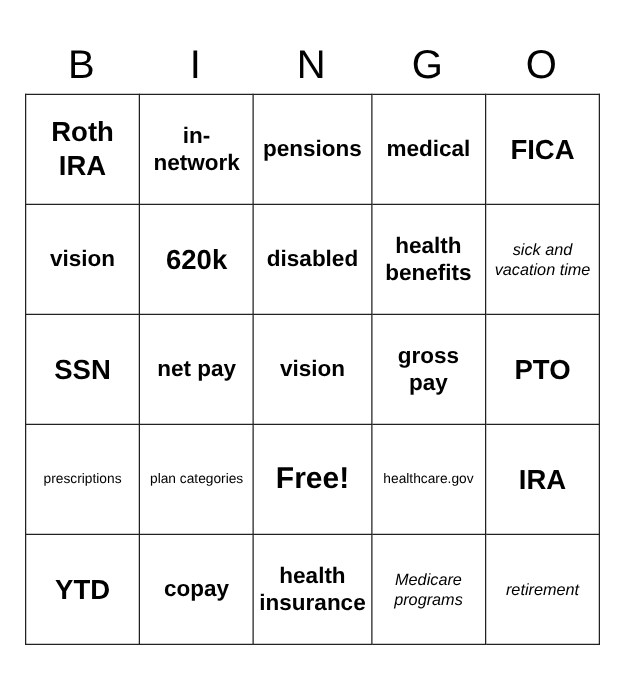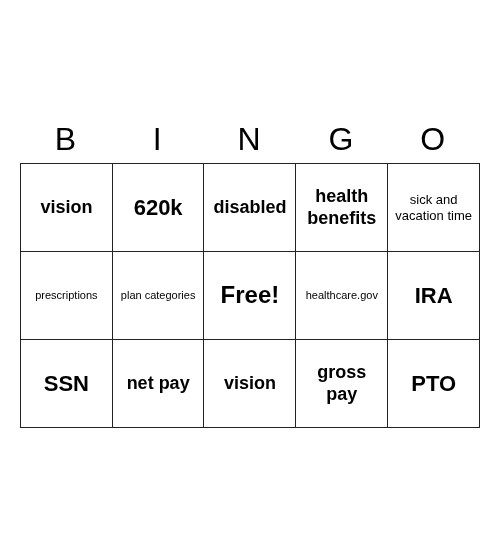--- a/index.html
+++ b/index.html
@@ -49,20 +49,21 @@
       font-weight: bold;
     }
 
     .cell-medium {
       font-size: 18px;
       font-weight: bold;
     }
 
     .cell-small {
       font-size: 13px;
+      font-style: italic;
     }
 
     .cell-xsmall {
       font-size: 11px;
     }
 
     .free-cell {
       font-size: 24px;
       font-weight: bold;
     }
@@ -74,35 +75,49 @@
   <thead>
     <tr class="bingo-header-row">
     <th>B</th>
         <th>I</th>
         <th>N</th>
         <th>G</th>
         <th>O</th>
       </tr>
   </thead>
   <tbody>
+  <tr>
+        <td class="bingo-cell cell-large">Roth IRA</td>
+        <td class="bingo-cell cell-medium">in-network</td>
+        <td class="bingo-cell cell-medium">pensions</td>
+        <td class="bingo-cell cell-medium">medical</td>
+        <td class="bingo-cell cell-large">FICA</td>
+      </tr>
       <tr>
         <td class="bingo-cell cell-medium">vision</td>
         <td class="bingo-cell cell-large">620k</td>
         <td class="bingo-cell cell-medium">disabled</td>
         <td class="bingo-cell cell-medium">health benefits</td>
         <td class="bingo-cell cell-small">sick and vacation time</td>
+      </tr>
+      <tr>
+        <td class="bingo-cell cell-large">SSN</td>
+        <td class="bingo-cell cell-medium">net pay</td>
+        <td class="bingo-cell cell-medium">vision</td>
+        <td class="bingo-cell cell-medium">gross pay</td>
+        <td class="bingo-cell cell-large">PTO</td>
       </tr>
       <tr>
         <td class="bingo-cell cell-xsmall">prescriptions</td>
         <td class="bingo-cell cell-xsmall">plan categories</td>
         <td class="bingo-cell free-cell">Free!</td>
         <td class="bingo-cell cell-xsmall">healthcare.gov</td>
         <td class="bingo-cell cell-large">IRA</td>
       </tr>
       <tr>
-        <td class="bingo-cell cell-large">SSN</td>
-        <td class="bingo-cell cell-medium">net pay</td>
-        <td class="bingo-cell cell-medium">vision</td>
-        <td class="bingo-cell cell-medium">gross pay</td>
-        <td class="bingo-cell cell-large">PTO</td>
+        <td class="bingo-cell cell-large">YTD</td>
+        <td class="bingo-cell cell-medium">copay</td>
+        <td class="bingo-cell cell-medium">health insurance</td>
+        <td class="bingo-cell cell-small">Medicare programs</td>
+        <td class="bingo-cell cell-small">retirement</td>
       </tr>
     </tbody>
 </table>
 
 </body></html>

